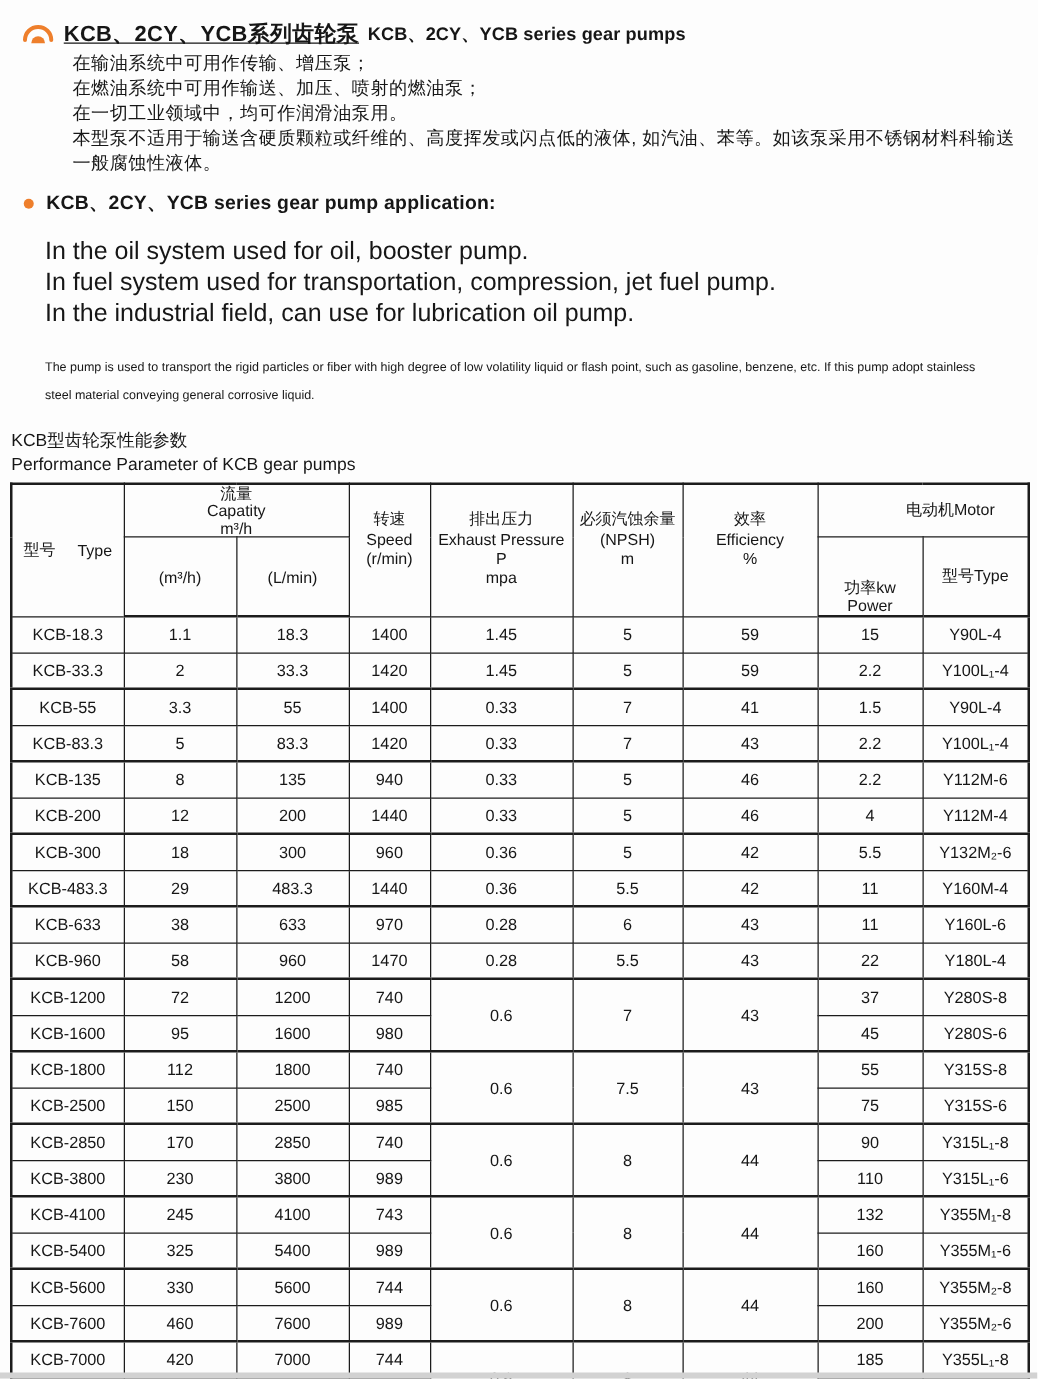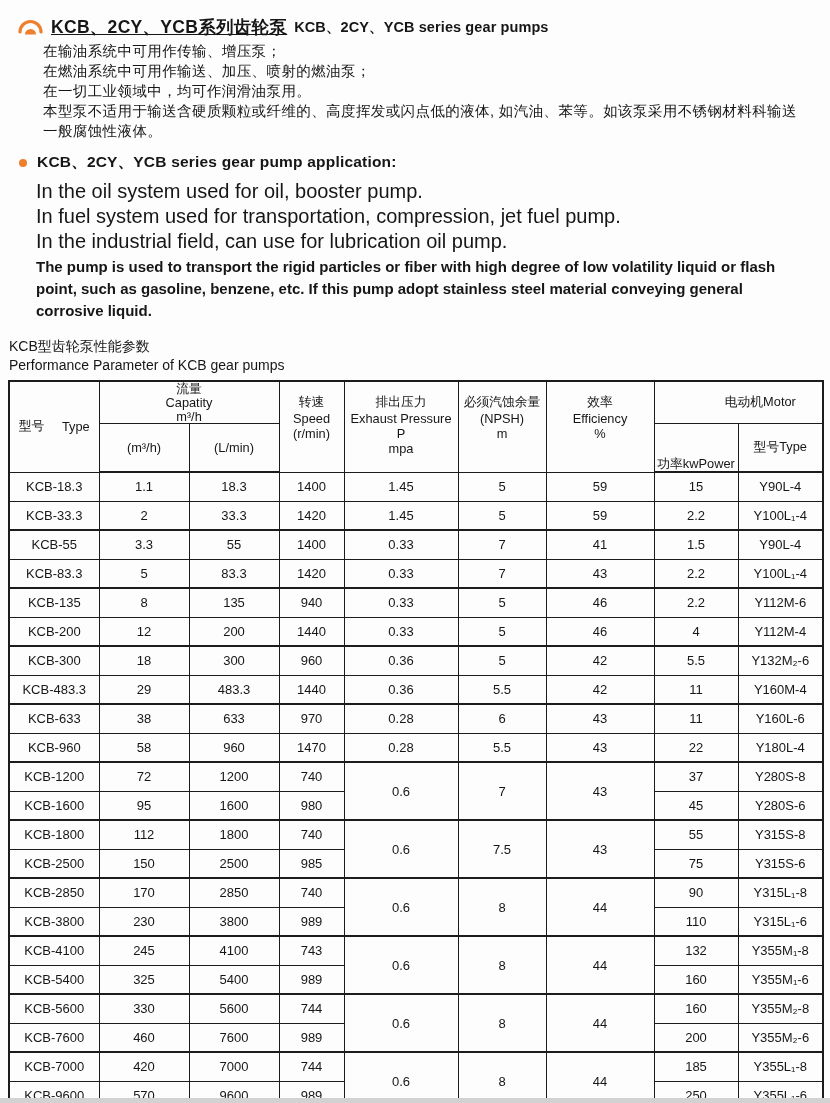--- a/index.html
+++ b/index.html
@@ -12,48 +12,48 @@
   .titlebar { display:flex; align-items:center; margin-left:17px; height:28px; }
   .logo-icon { width:27px; height:17px; margin-right:7px; flex:0 0 auto; }
   .title-zh { font-size:17.5px; font-weight:bold; letter-spacing:0.3px;text-decoration:underline; }
   .title-en { font-size:14.5px; font-weight:bold; margin-left:7px; letter-spacing:0.1px; }
 
   
   .sec-head { display:flex; align-items:center; margin-left:19px; }
   .sec-head .bullet { width:8px; height:8px; border-radius:50%; background:#ee7f2c; margin-right:10px; flex:0 0 auto; }
   .sec-head .txt { font-size:15.5px; font-weight:bold; letter-spacing:0.2px; }
   .sec-zh-head { margin-top:17px; margin-bottom:5px; }
-  .sec-en-head { margin-top:11px; margin-bottom:6px; }
-
-  .zh-lines { margin-left:43px; width:760px; }
+  .sec-en-head { margin-top:11px; margin-bottom:16px; }
+
+  .zh-lines { margin-left:58px; width:760px; }
   .zh-lines div { font-size:14.5px; line-height:20px; letter-spacing:0.4px; }
 
   .en-lines { margin-left:36px; width:766px; }
   .en-lines .li { font-size:20px; line-height:25px; }
-  .en-lines .para { font-size:15px; line-height:22px; margin-top:2px; width:756px;font-weight:bold; }
+  .en-lines .para { font-size:10px; line-height:22px; margin-top:20px; width:756px; }
 
   
   .tbl-captions { margin:15px 0 5px 9px; }
   .tbl-captions div { font-size:14px; line-height:19px; }
 
   
   table { border-collapse:collapse; table-layout:fixed; width:814px; margin-left:8px;
           border:2px solid #1c1c1c; }
   th,td { border:1px solid #1c1c1c; text-align:center; vertical-align:middle;
           font-weight:normal; font-size:13px; padding:0; }
   thead th { font-size:12.8px; }
   tr.h2 th { height:37px; border-bottom-width:2px; }
   td { height:29px; }
   tr.ge > td { border-bottom-width:2px; }
   td.sp { border-bottom-width:2px; }
 
   .v2 { height:74px; display:flex; flex-direction:row; justify-content:space-around; align-items:center; }
   .v3 { height:72px; padding:3px 0; display:flex; flex-direction:column; justify-content:flex-start; align-items:center; }
   .v3t { display:flex; flex-direction:column; justify-content:center; align-items:center; line-height:14px; height:41px; }
-  .v2s { display:flex; flex-direction:row; justify-content:center; line-height:15px;margin-top:32px; }
+  .v2s { display:flex; flex-direction:column; justify-content:flex-start; line-height:15px;margin-top:32px; }
 
   
   .bottom-strip { position:absolute; left:0; bottom:0; width:830px; height:5px; background:#d2d2d2; }
 </style>
 </head>
 <body>
 
 <div class="page">
 
   <div class="titlebar">

